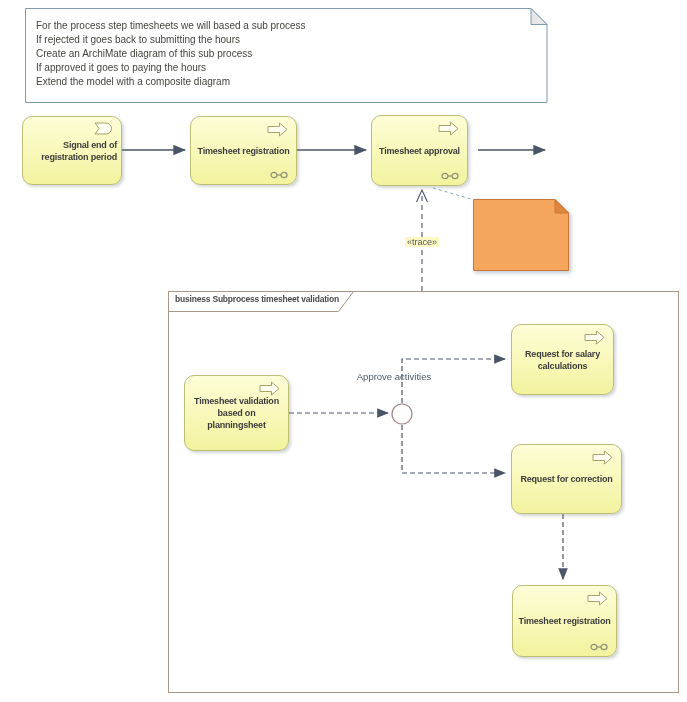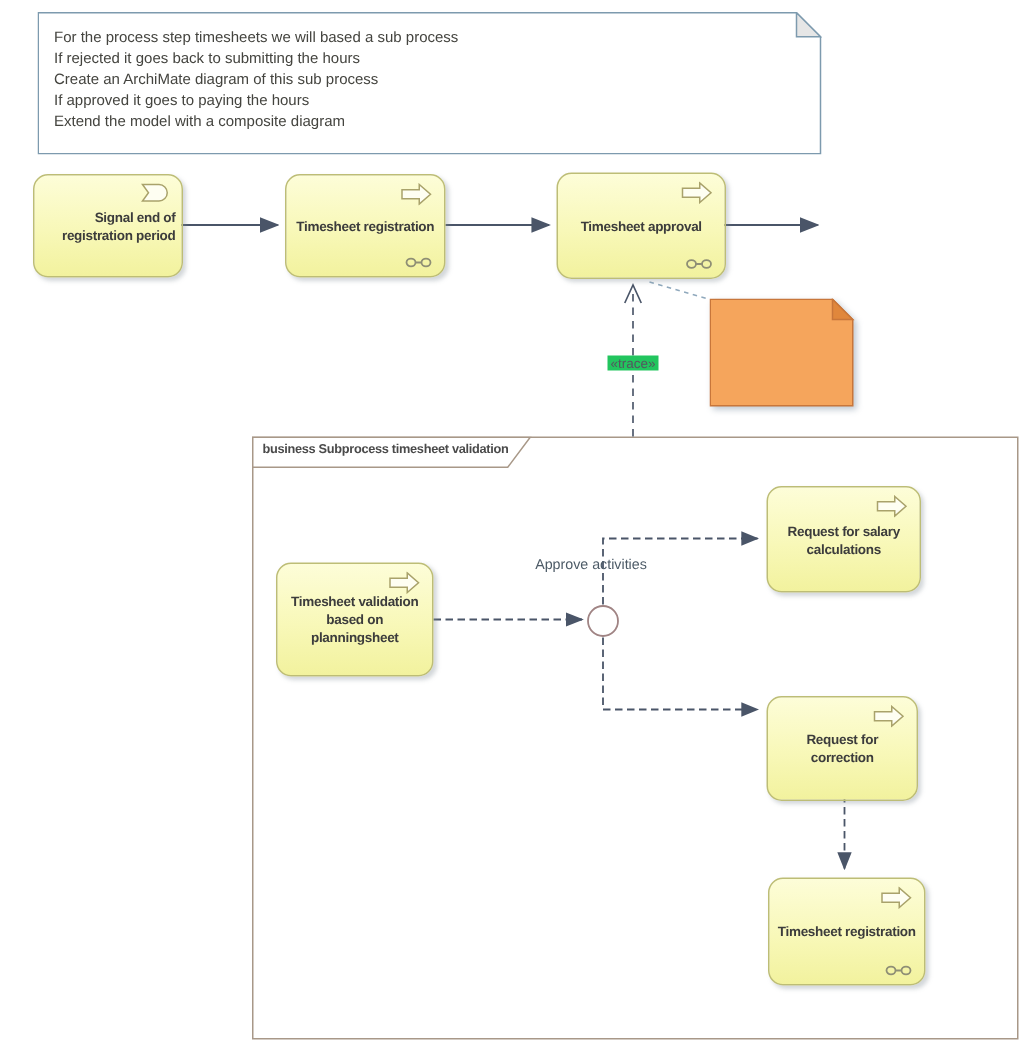--- a/index.html
+++ b/index.html
@@ -22,21 +22,21 @@
   
   .frame{position:absolute;left:168px;top:291px;width:511px;height:402px;box-sizing:border-box;
          border:1px solid #A89888;background:#FFFFFF;}
   .frame-tab{position:absolute;left:168px;top:291px;width:190px;height:21px;}
   .frame-tab-label{position:absolute;left:175px;top:294px;width:170px;font-size:8.5px;
          letter-spacing:-0.2px;font-weight:bold;color:#4A4A4A;white-space:nowrap;}
   
   .flowlabel{position:absolute;font-size:9.5px;color:#4C5A66;text-align:center;}
   .tracelabel{position:absolute;left:398px;top:237px;width:48px;text-align:center;
          font-size:9px;color:#55555F;}
-  .tracelabel span{background:#22c55e;padding:0 2px;}
+  .tracelabel span{background:#fef9c3;padding:0 2px;}
   .overlay{position:absolute;left:0;top:0;pointer-events:none;}
 </style>
 </head>
 <body>
 
 <div id="canvas">
 
   <div class="frame"></div>
   <svg class="frame-tab" width="190" height="21">
     <path d="M0.5,20.5 L0.5,0.5 L185.5,0.5 L170.5,20.5 Z" fill="#FFFFFF" stroke="#A89888"></path>
@@ -99,21 +99,21 @@
     <span>Timesheet registration</span>
     <span class="icon br">
       <svg width="18" height="8" viewBox="0 0 18 8" fill="none" stroke="#8F8F75" stroke-width="1.2">
         <ellipse cx="4" cy="4" rx="3" ry="2.6"></ellipse>
         <ellipse cx="14" cy="4" rx="3" ry="2.6"></ellipse>
         <line x1="7" y1="4" x2="11" y2="4"></line>
       </svg>
     </span>
   </div>
 
-  <div class="abox" style="left:371px;top:115px;width:113px;height:71px;">
+  <div class="abox" style="left:371px;top:115px;width:97px;height:71px;">
     <span class="icon tr">
       <svg width="21" height="15" viewBox="0 0 21 15">
         <path d="M1,4.5 L12.5,4.5 L12.5,1 L20,7.5 L12.5,14 L12.5,10.5 L1,10.5 Z" fill="#FEFEF2" stroke="#A9A26B"></path>
       </svg>
     </span>
     <span>Timesheet approval</span>
     <span class="icon br">
       <svg width="18" height="8" viewBox="0 0 18 8" fill="none" stroke="#8F8F75" stroke-width="1.2">
         <ellipse cx="4" cy="4" rx="3" ry="2.6"></ellipse>
         <ellipse cx="14" cy="4" rx="3" ry="2.6"></ellipse>
@@ -147,21 +147,21 @@
 
   <div class="abox" style="left:511px;top:324px;width:103px;height:71px;">
     <span class="icon tr">
       <svg width="21" height="15" viewBox="0 0 21 15">
         <path d="M1,4.5 L12.5,4.5 L12.5,1 L20,7.5 L12.5,14 L12.5,10.5 L1,10.5 Z" fill="#FEFEF2" stroke="#A9A26B"></path>
       </svg>
     </span>
     <span>Request for salary calculations</span>
   </div>
 
-  <div class="abox" style="left:511px;top:444px;width:101px;height:70px;margin-top:20px;">
+  <div class="abox" style="left:511px;top:444px;width:111px;height:70px;">
     <span class="icon tr">
       <svg width="21" height="15" viewBox="0 0 21 15">
         <path d="M1,4.5 L12.5,4.5 L12.5,1 L20,7.5 L12.5,14 L12.5,10.5 L1,10.5 Z" fill="#FEFEF2" stroke="#A9A26B"></path>
       </svg>
     </span>
     <span>Request for correction</span>
   </div>
 
   <div class="abox" style="left:512px;top:585px;width:105px;height:72px;">
     <span class="icon tr">

